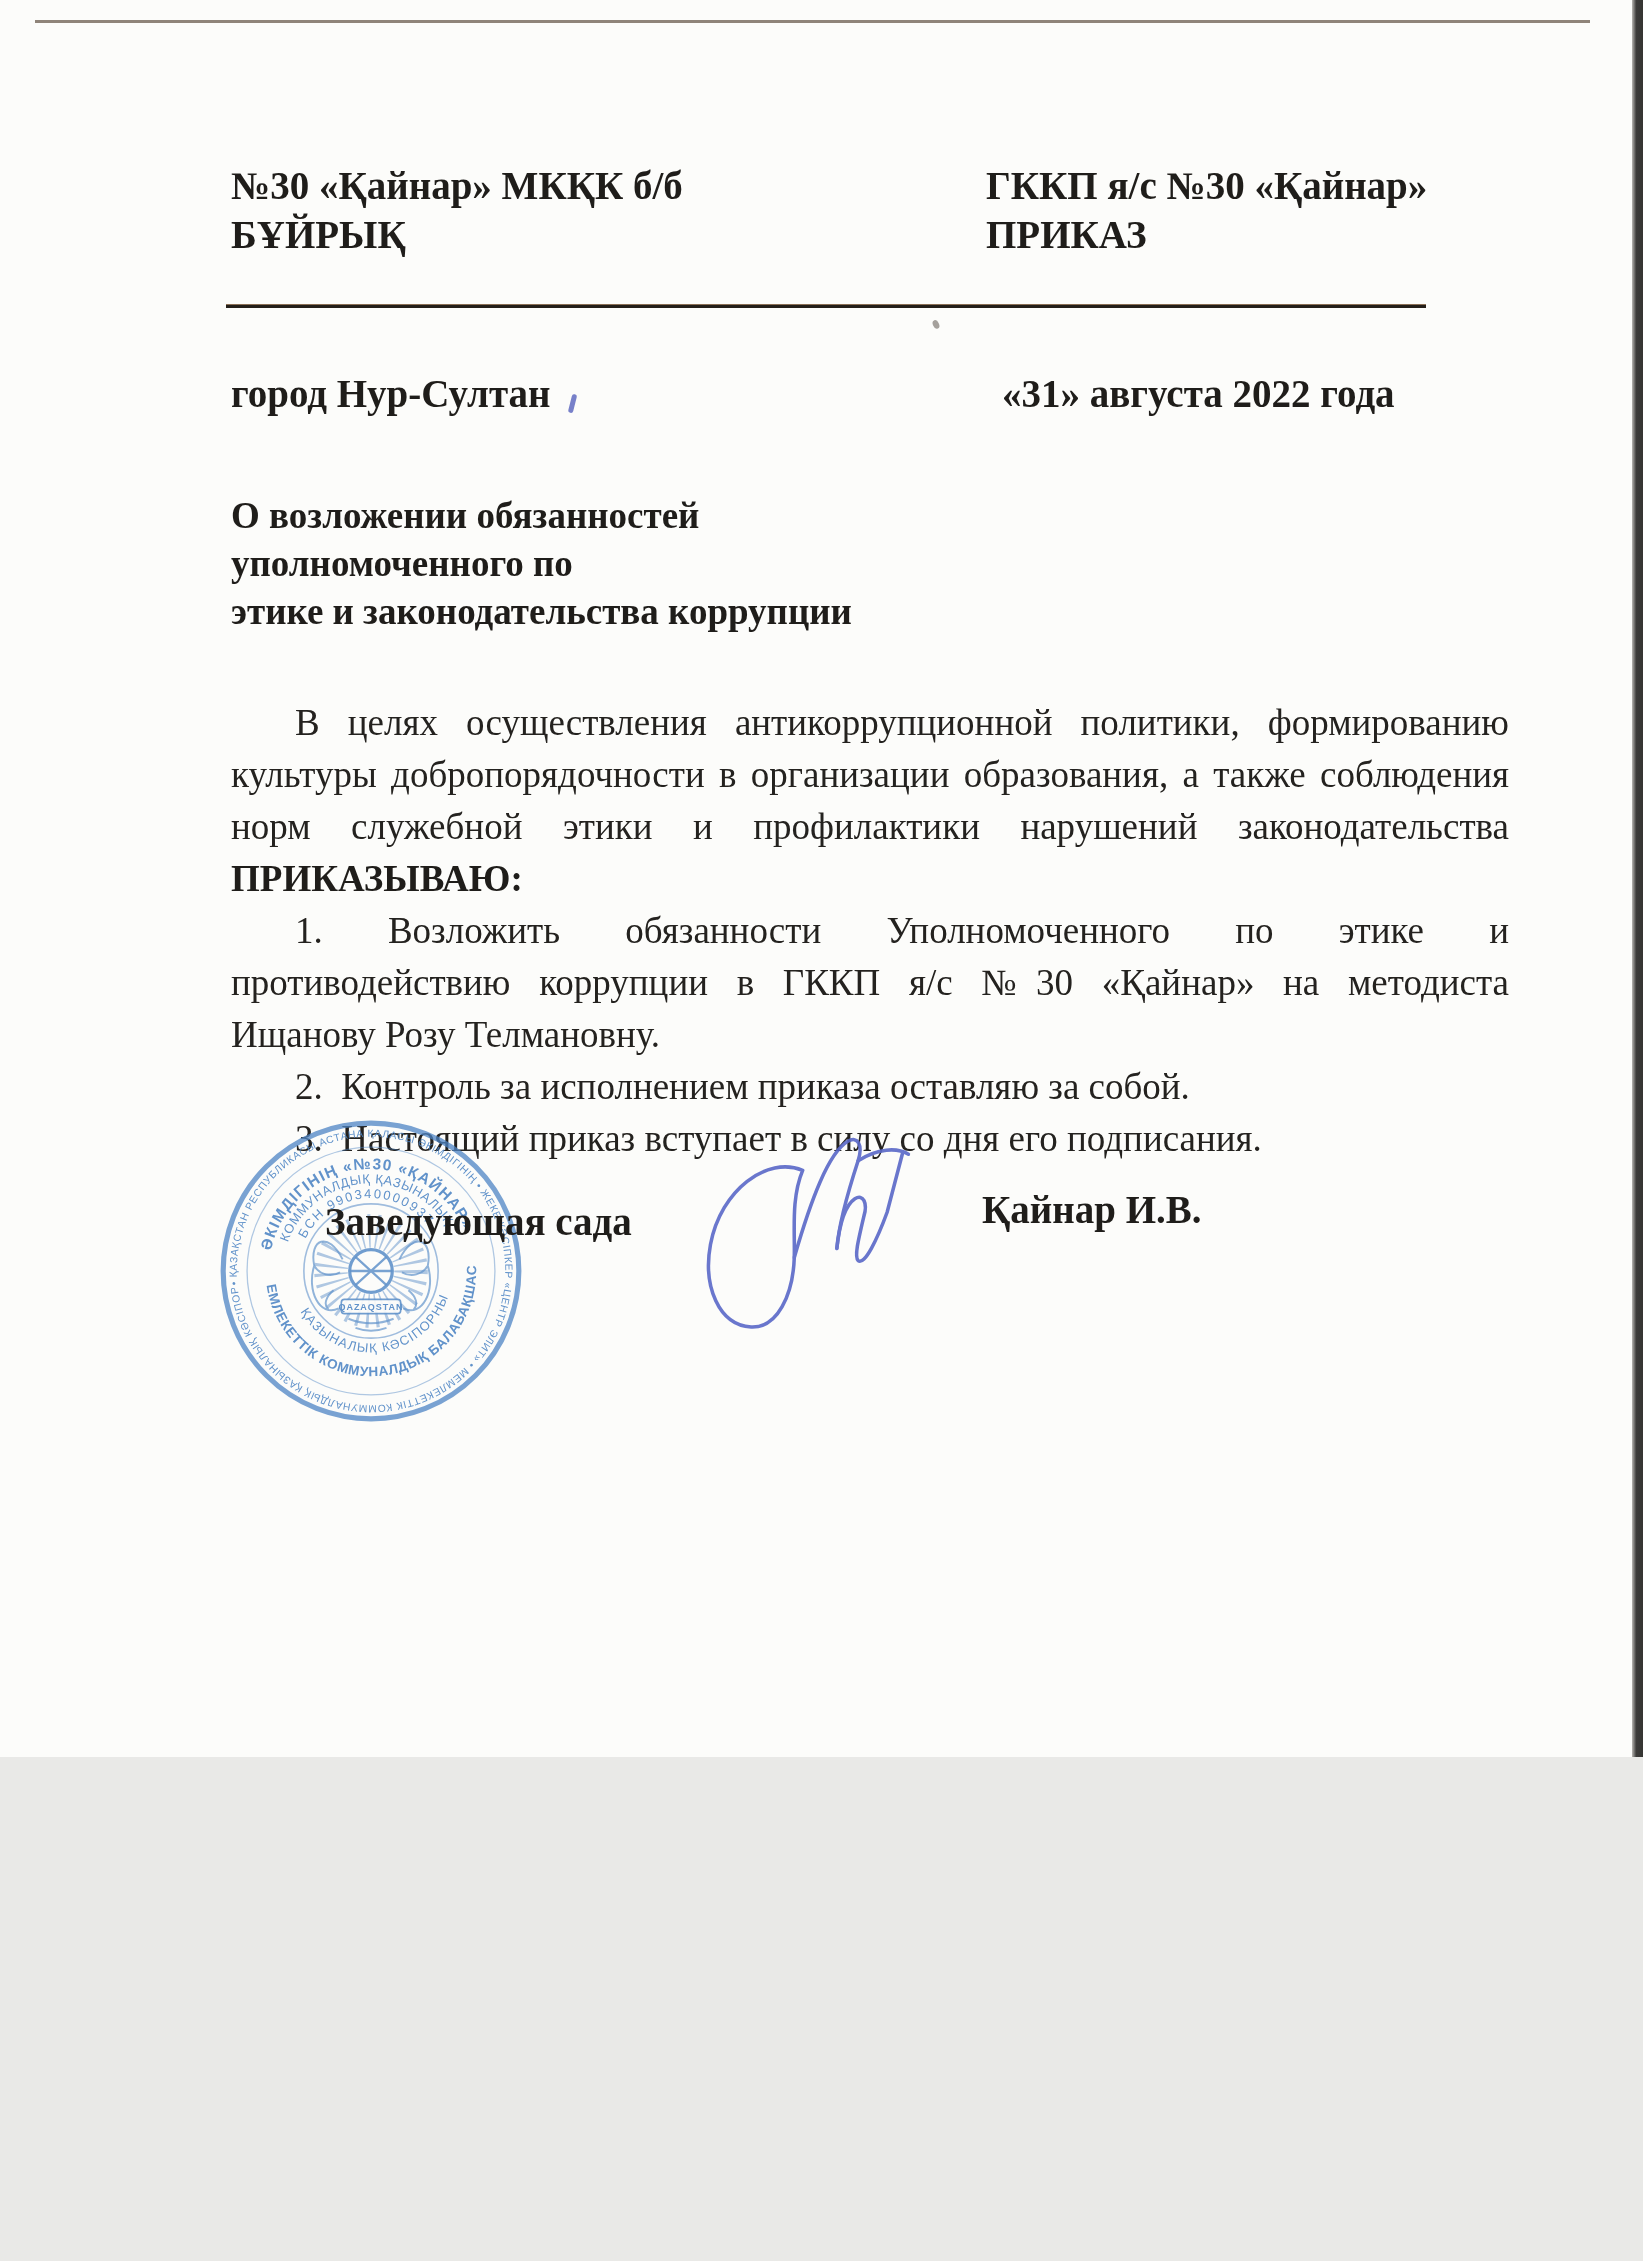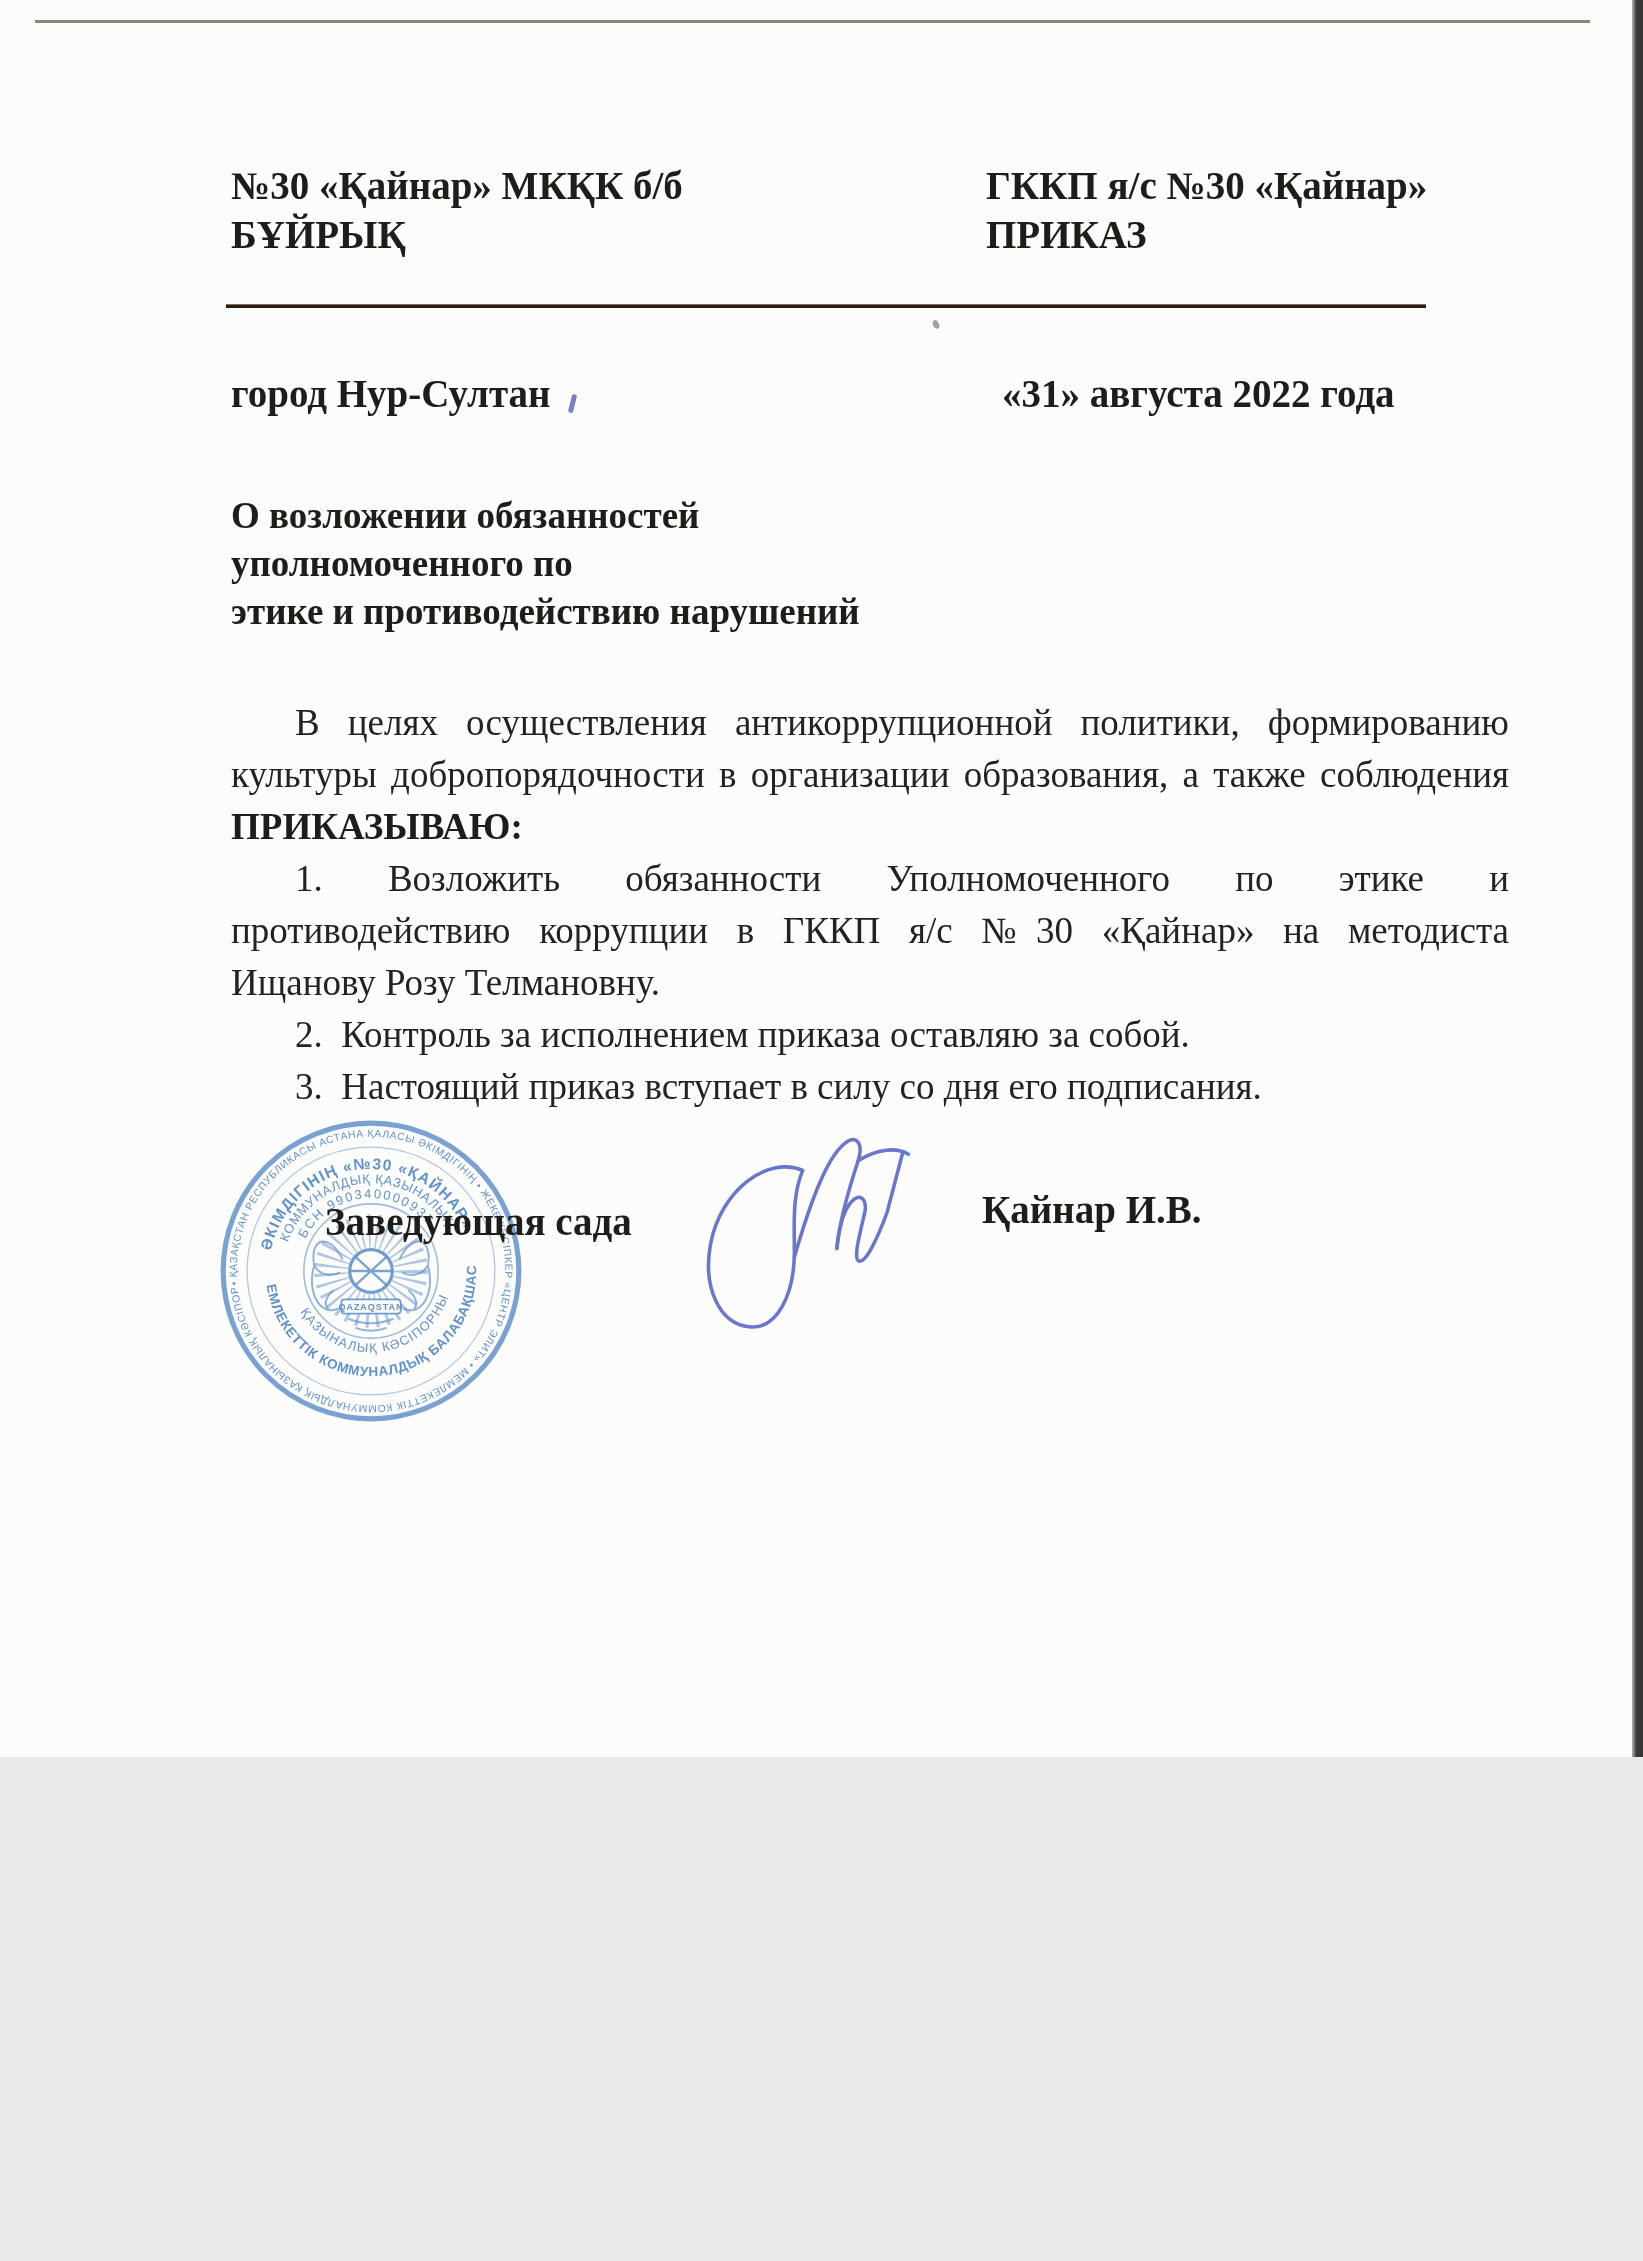--- a/index.html
+++ b/index.html
@@ -78,26 +78,27 @@
 
   <div class="rule"></div>
 
 
   <div class="city">город Нур-Султан</div>
   <div class="date">«31» августа 2022 года</div>
 
   <div class="subject">
     <div>О возложении обязанностей</div>
     <div>уполномоченного по</div>
-    <div>этике и противодействию нарушений</div>
+    <div>этике и законодательства коррупции</div>
   </div>
 
   <div class="bodytext">
     <div class="line j ind">В целях осуществления антикоррупционной политики, формированию</div>
     <div class="line j">культуры добропорядочности в организации образования, а также соблюдения</div>
+    <div class="line j">норм служебной этики и профилактики нарушений законодательства</div>
     <div class="line b">ПРИКАЗЫВАЮ:</div>
     <div class="line j ind">1. Возложить обязанности Уполномоченного по этике и</div>
     <div class="line j">противодействию коррупции в ГККП я/с №30 «Қайнар» на методиста</div>
     <div class="line">Ищанову Розу Телмановну.</div>
     <div class="line ind pre">2.  Контроль за исполнением приказа оставляю за собой.</div>
     <div class="line ind pre">3.  Настоящий приказ вступает в силу со дня его подписания.</div>
   </div>
 
   <div class="sig-pos">Заведующая сада</div>
   <div class="sig-name">Қайнар И.В.</div>

